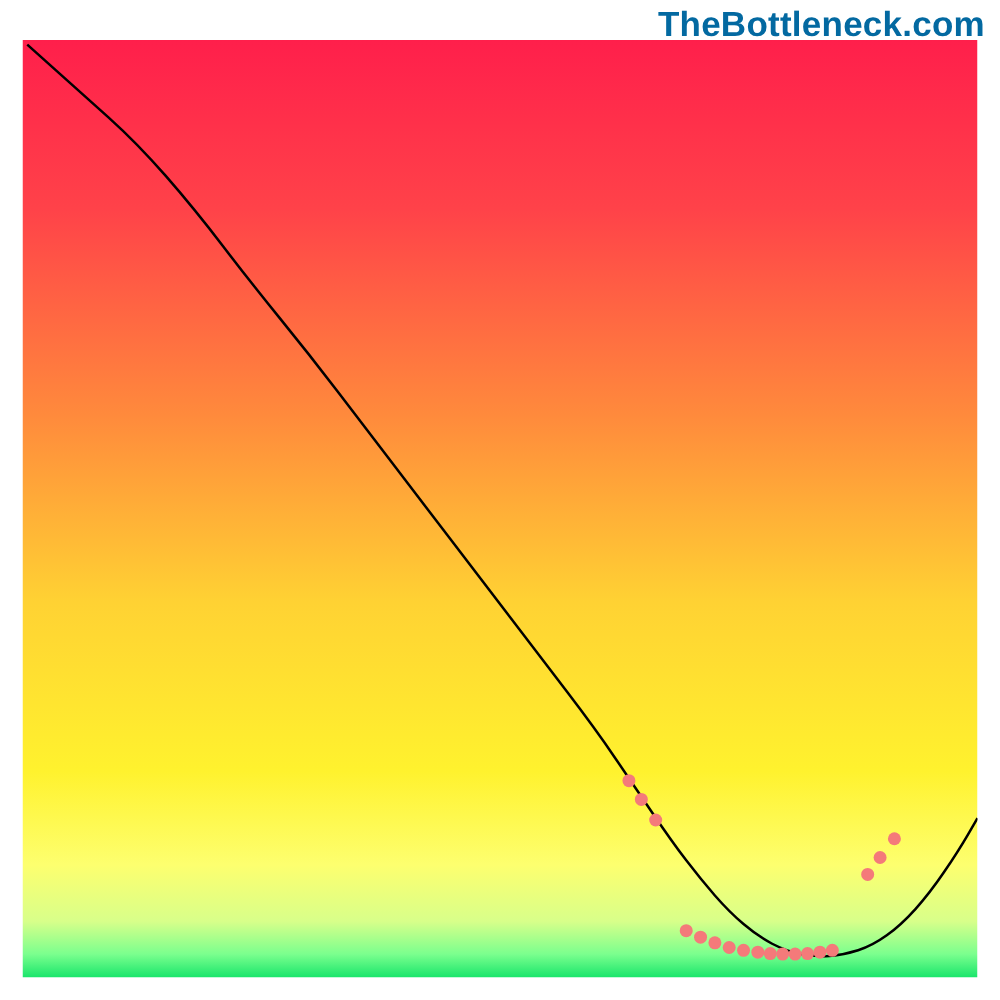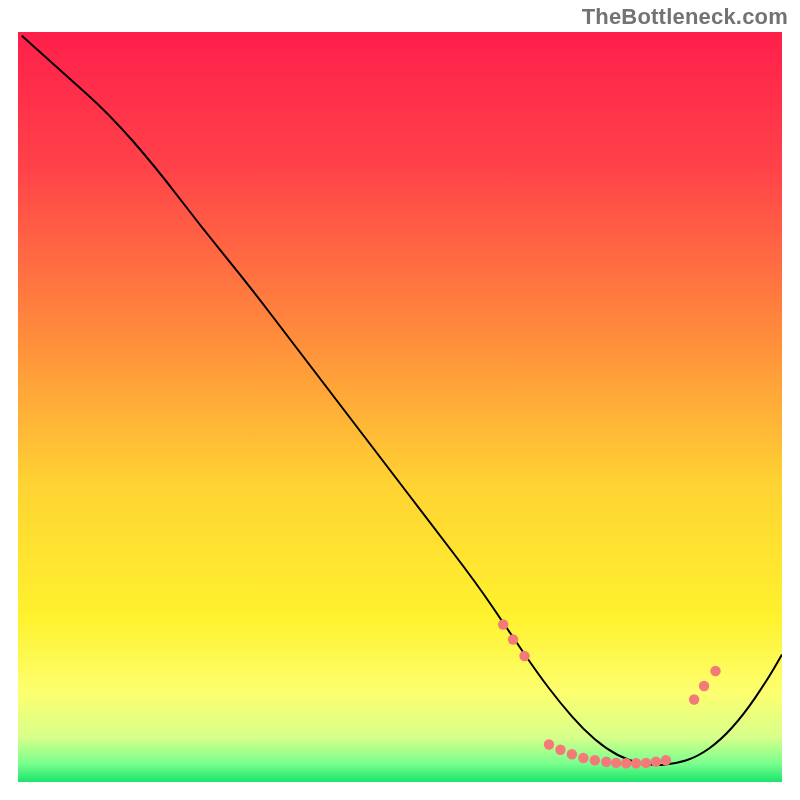--- a/index.html
+++ b/index.html
@@ -13,23 +13,23 @@
   .frame {
     position: relative;
     width: 800px;
     height: 800px;
     background: #ffffff;
   }
   .watermark {
     position: absolute;
     top: 4px;
     right: 12px;
-    font-size: 22px;
+    font-size: 28px;
     font-weight: 600;
-    color: #737373;
+    color: #0369a1;
     letter-spacing: 0.2px;
     font-family: "Arial", sans-serif;
   }
   .plot {
     position: absolute;
     left: 18px;
     top: 32px;
     width: 764px;
     height: 750px;
   }

